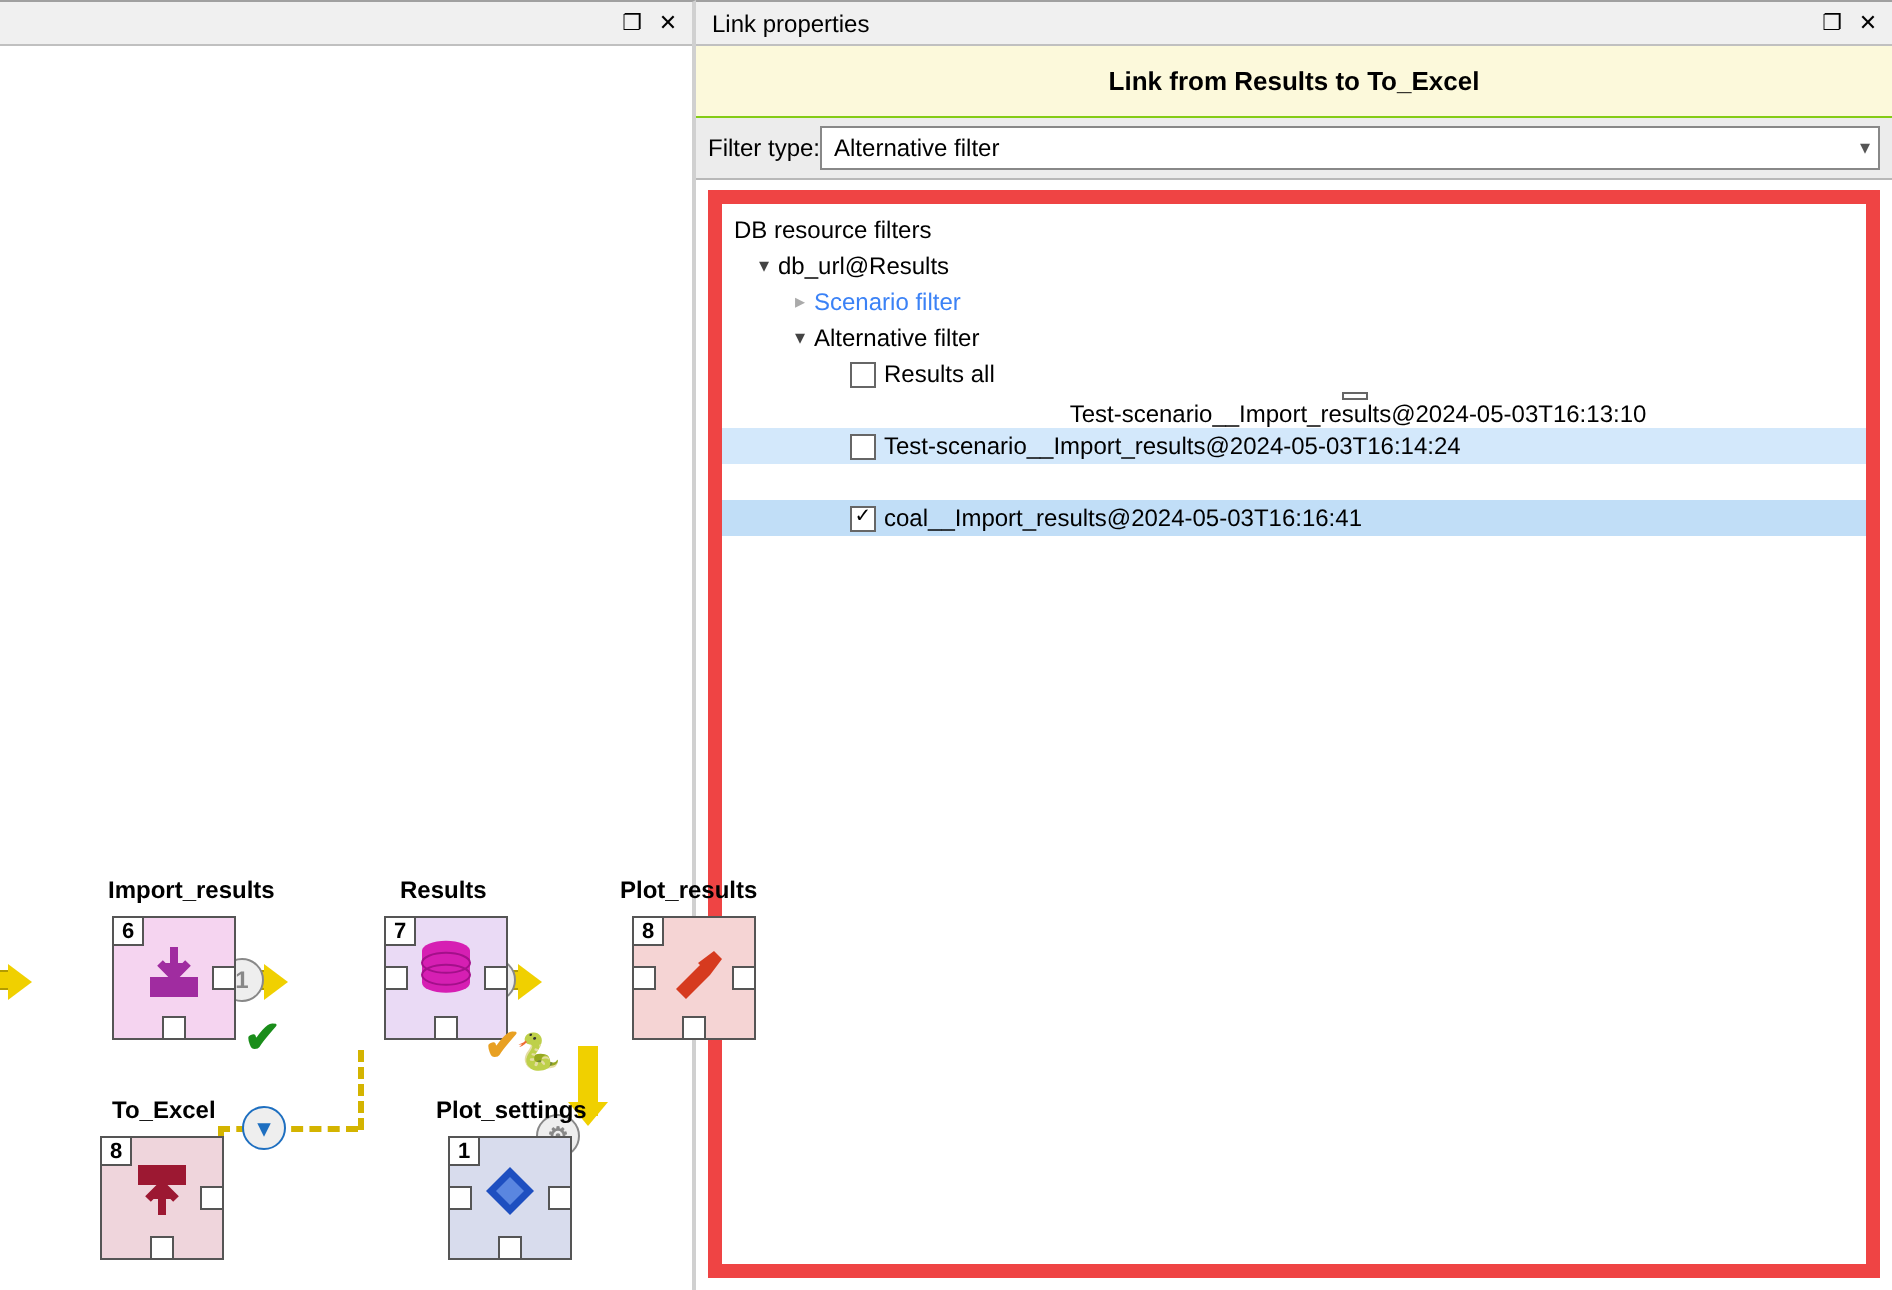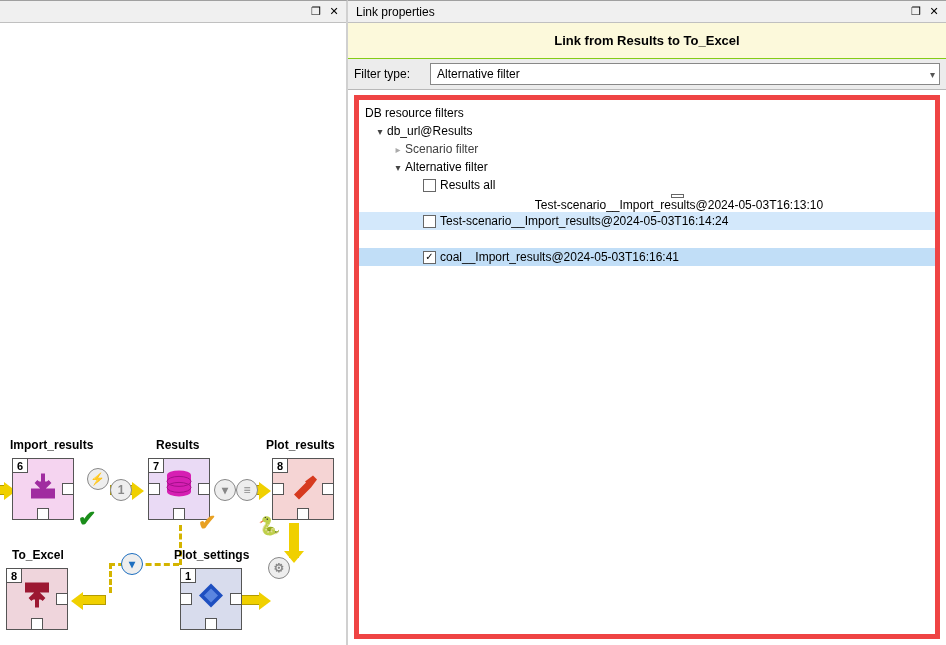--- a/index.html
+++ b/index.html
@@ -46,36 +46,36 @@
     text-align: center;
     font-weight: 600;
     font-size: 13px;
     padding: 10px 0;
   }
   .filter-row {
     display: flex; align-items: center;
     background: #ececec;
     border-bottom: 1px solid #b8b8b8;
     padding: 4px 6px;
-    gap: 20px;
+    gap: 0;
   }
   .filter-row label { font-size: 12px; }
   .filter-select {
     flex: 1;
     border: 1px solid #888;
     background: #fff;
     height: 22px;
     display: flex; align-items: center; justify-content: space-between;
     padding: 0 4px 0 6px;
     font-size: 12px;
   }
   .filter-select .chev { font-size: 10px; color: #555; }
   .tree-area {
     flex: 1;
-    border: 5px solid #ef4444;
+    border: 7px solid #ef4444;
     margin: 5px 6px 6px 6px;
     padding: 4px 0;
     font-size: 12px;
     overflow: auto;
     background: #fff;
   }
   .tree-row {
     display: flex; align-items: center;
     height: 18px;
     padding-left: 4px;
@@ -84,29 +84,30 @@
   .tree-row.sel1 { background: #d3e8fb; }
   .tree-row.sel2 { background: #c1def7; margin-top: 18px; }
   .tw { display: inline-flex; width: 14px; justify-content: center; font-size: 10px; color: #444; }
   .tw.dim { color: #aaa; }
   .cb {
     width: 13px; height: 13px; border: 1px solid #666; background: #fff;
     display: inline-flex; align-items: center; justify-content: center;
     margin-right: 4px; font-size: 10px;
   }
   .cb.checked::after { content: "✓"; font-size: 10px; line-height: 1; }
-  .dim-text { color: #404040; }
+  .dim-text { color: #3b82f6; }
 
   
   .canvas {
     position: absolute; inset: 22px 0 0 0;
   }
   .node {
     position: absolute;
     width: 62px;
+    margin-left: 44px;
   }
   .node-title {
     position: absolute;
     font-weight: 700;
     font-size: 12px;
     white-space: nowrap;
   }
   .node-box {
     width: 62px; height: 62px;
     border: 1px solid #555;

